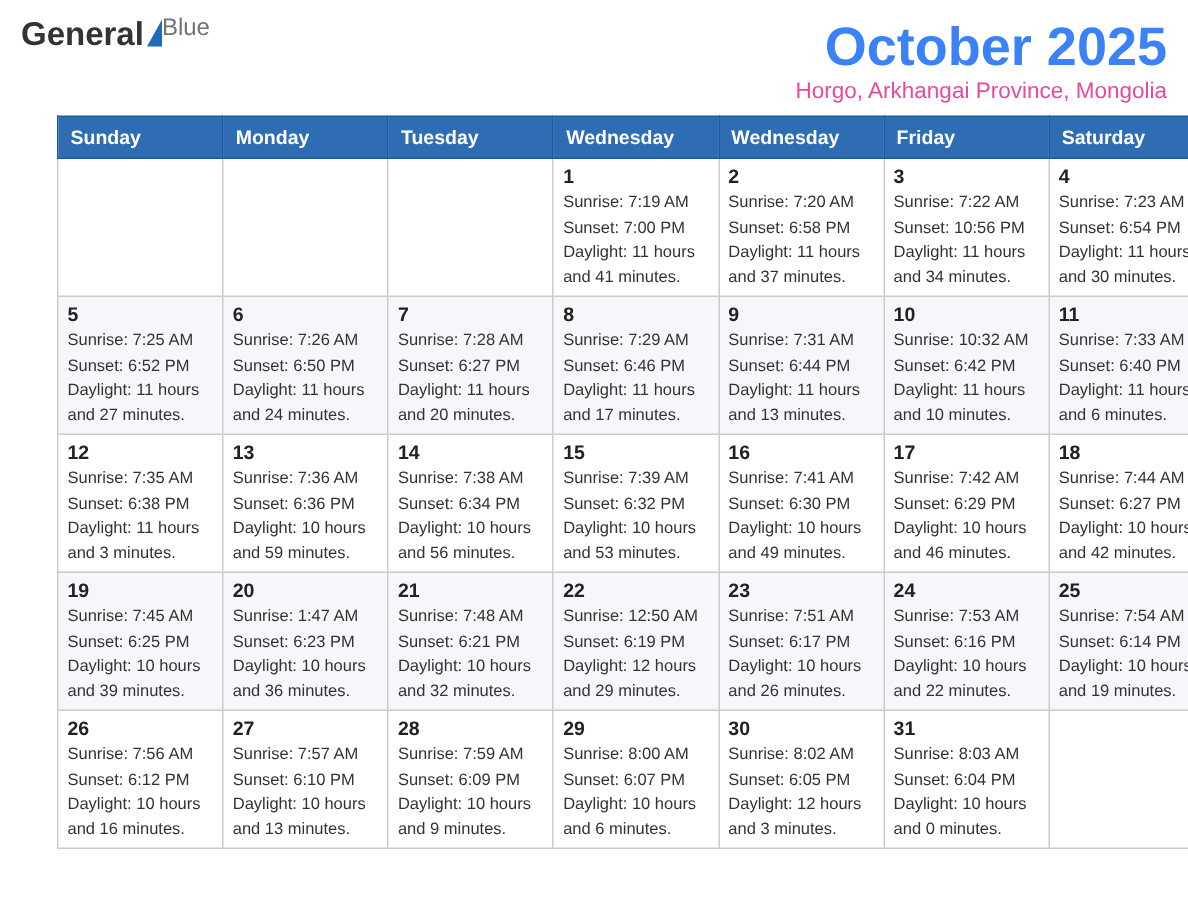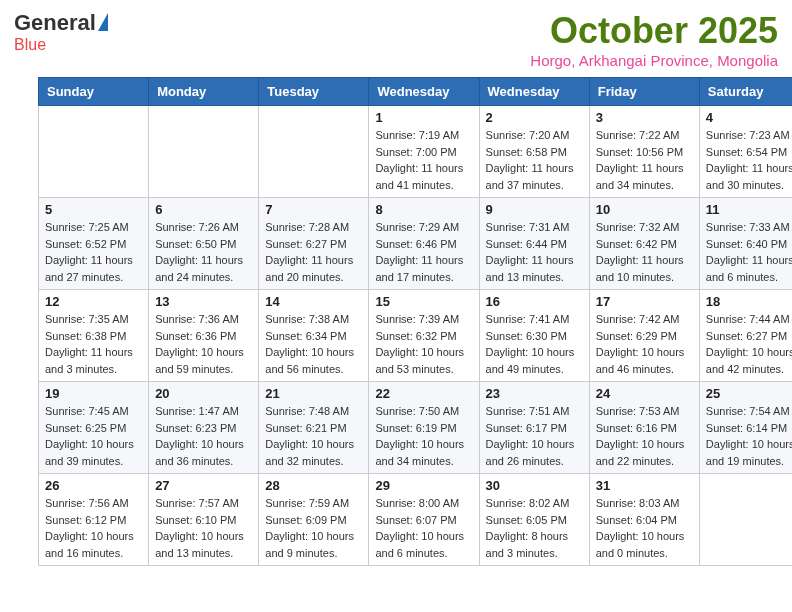--- a/index.html
+++ b/index.html
@@ -12,44 +12,44 @@
     }
     .header {
       display: flex;
       align-items: flex-start;
       justify-content: space-between;
       margin-bottom: 8px;
       padding: 0 4px;
     }
     .logo {
       display: flex;
-      flex-direction: column;
+      flex-direction: row;
       align-items: flex-start;
     }
     .logo-text {
       display: flex;
       align-items: center;
       font-size: 22px;
       font-weight: bold;
       color: #333;
     }
     .logo-general { color: #333; }
-    .logo-blue { color: #ef4444; }
+    .logo-blue { color: #737373; }
     .logo-triangle {
       width: 0; height: 0;
       border-left: 10px solid transparent;
       border-bottom: 18px solid #1e6bb8;
       margin-left: 2px;
       margin-bottom: 2px;
     }
     .title-section { text-align: right; }
     .month-title {
       font-size: 36px;
       font-weight: bold;
-      color: #4d7c0f;
+      color: #3b82f6;
     }
     .subtitle {
       font-size: 15px;
       color: #ec4899;
     }
     .calendar {
       width: 100%;
       border-collapse: collapse;
       border: 1px solid #be185d;
       margin-left: 28px;
@@ -154,21 +154,21 @@
         <td>
           <div class="day-number">8</div>
           <div class="day-info"><span>Sunrise: 7:29 AM</span><br><span>Sunset: 6:46 PM</span><br><span>Daylight: 11 hours and 17 minutes.</span></div>
         </td>
         <td>
           <div class="day-number">9</div>
           <div class="day-info"><span>Sunrise: 7:31 AM</span><br><span>Sunset: 6:44 PM</span><br><span>Daylight: 11 hours and 13 minutes.</span></div>
         </td>
         <td>
           <div class="day-number">10</div>
-          <div class="day-info"><span>Sunrise: 7:32 AM</span><br><span>Sunset: 6:42 PM</span><br><span>Daylight: 11 hours and 10 minutes.</span></div>
+          <div class="day-info"><span>Sunrise: 10:32 AM</span><br><span>Sunset: 6:42 PM</span><br><span>Daylight: 11 hours and 10 minutes.</span></div>
         </td>
         <td>
           <div class="day-number">11</div>
           <div class="day-info"><span>Sunrise: 7:33 AM</span><br><span>Sunset: 6:40 PM</span><br><span>Daylight: 11 hours and 6 minutes.</span></div>
         </td>
       </tr>
       <tr>
         <td>
           <div class="day-number">12</div>
           <div class="day-info"><span>Sunrise: 7:35 AM</span><br><span>Sunset: 6:38 PM</span><br><span>Daylight: 11 hours and 3 minutes.</span></div>
@@ -206,21 +206,21 @@
         <td>
           <div class="day-number">20</div>
           <div class="day-info"><span>Sunrise: 1:47 AM</span><br><span>Sunset: 6:23 PM</span><br><span>Daylight: 10 hours and 36 minutes.</span></div>
         </td>
         <td>
           <div class="day-number">21</div>
           <div class="day-info"><span>Sunrise: 7:48 AM</span><br><span>Sunset: 6:21 PM</span><br><span>Daylight: 10 hours and 32 minutes.</span></div>
         </td>
         <td>
           <div class="day-number">22</div>
-          <div class="day-info"><span>Sunrise: 7:50 AM</span><br><span>Sunset: 6:19 PM</span><br><span>Daylight: 10 hours and 34 minutes.</span></div>
+          <div class="day-info"><span>Sunrise: 12:50 AM</span><br><span>Sunset: 6:19 PM</span><br><span>Daylight: 12 hours and 29 minutes.</span></div>
         </td>
         <td>
           <div class="day-number">23</div>
           <div class="day-info"><span>Sunrise: 7:51 AM</span><br><span>Sunset: 6:17 PM</span><br><span>Daylight: 10 hours and 26 minutes.</span></div>
         </td>
         <td>
           <div class="day-number">24</div>
           <div class="day-info"><span>Sunrise: 7:53 AM</span><br><span>Sunset: 6:16 PM</span><br><span>Daylight: 10 hours and 22 minutes.</span></div>
         </td>
         <td>
@@ -240,21 +240,21 @@
         <td>
           <div class="day-number">28</div>
           <div class="day-info"><span>Sunrise: 7:59 AM</span><br><span>Sunset: 6:09 PM</span><br><span>Daylight: 10 hours and 9 minutes.</span></div>
         </td>
         <td>
           <div class="day-number">29</div>
           <div class="day-info"><span>Sunrise: 8:00 AM</span><br><span>Sunset: 6:07 PM</span><br><span>Daylight: 10 hours and 6 minutes.</span></div>
         </td>
         <td>
           <div class="day-number">30</div>
-          <div class="day-info"><span>Sunrise: 8:02 AM</span><br><span>Sunset: 6:05 PM</span><br><span>Daylight: 8 hours and 3 minutes.</span></div>
+          <div class="day-info"><span>Sunrise: 8:02 AM</span><br><span>Sunset: 6:05 PM</span><br><span>Daylight: 12 hours and 3 minutes.</span></div>
         </td>
         <td>
           <div class="day-number">31</div>
           <div class="day-info"><span>Sunrise: 8:03 AM</span><br><span>Sunset: 6:04 PM</span><br><span>Daylight: 10 hours and 0 minutes.</span></div>
         </td>
         <td class="empty-cell"></td>
       </tr>
     </tbody>
 </table>
 

